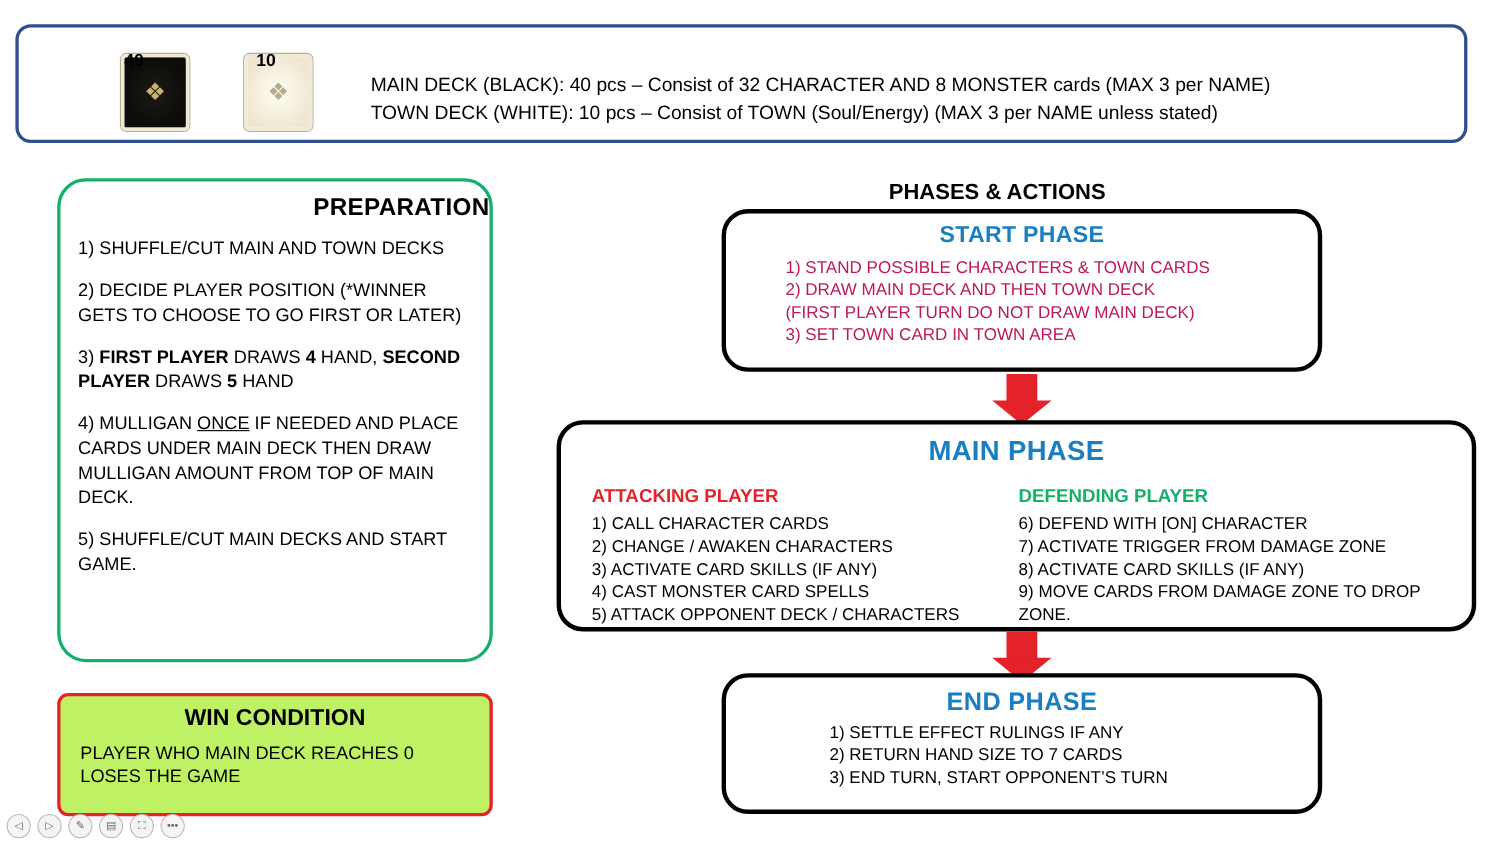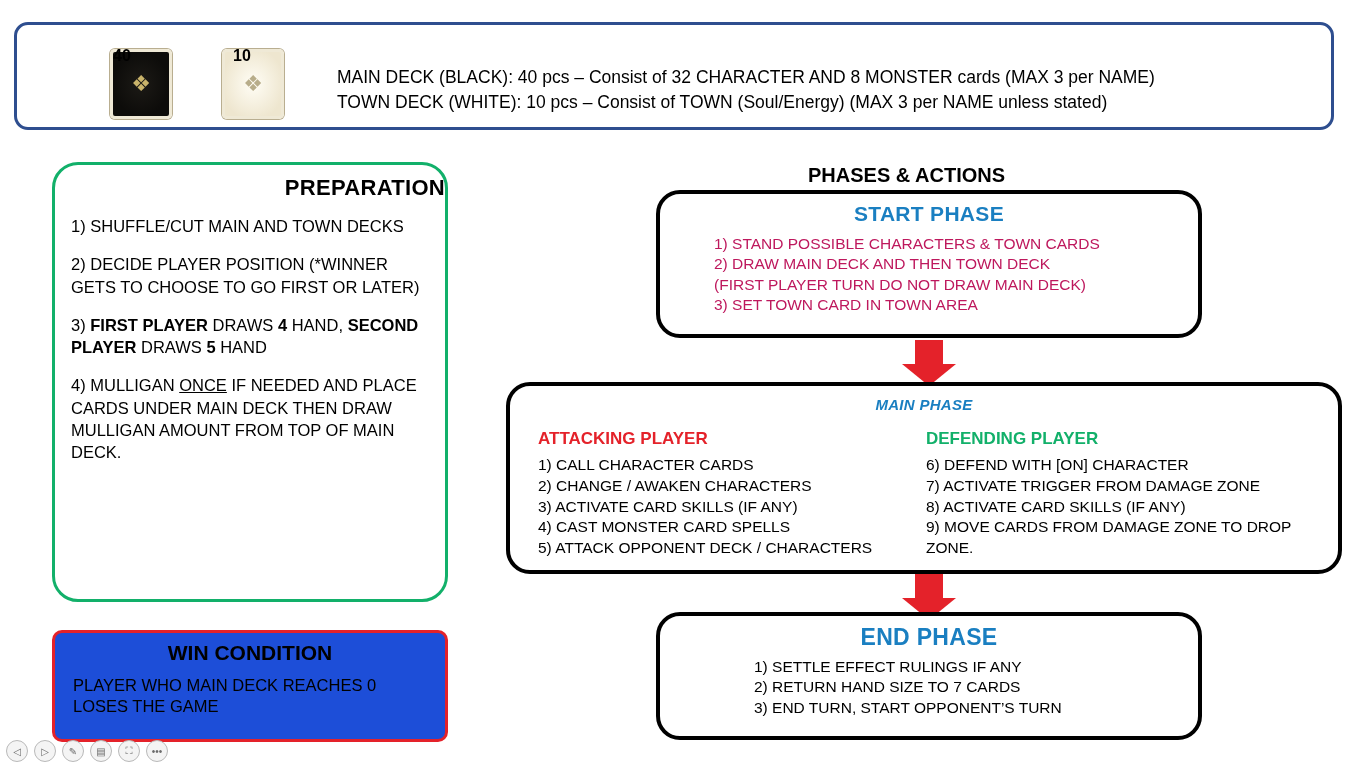--- a/index.html
+++ b/index.html
@@ -134,21 +134,21 @@
   
   #win-box {
     position: absolute;
     left: 52px;
     top: 630px;
     width: 396px;
     height: 112px;
     border: 3px solid #e4222a;
     border-radius: 10px;
     box-sizing: border-box;
-    background: #1d4ed8;
+    background: #bef264;
   }
   #win-title {
     text-align: center;
     font-size: 21px;
     font-weight: bold;
     color: #000;
     margin-top: 8px;
   }
   #win-text {
     margin: 10px 14px 0 18px;
@@ -196,21 +196,21 @@
     color: #be185d;
   }
   #start-phase-list li { list-style: none; }
 
   #main-phase {
     left: 506px;
     top: 382px;
     width: 836px;
     height: 192px;
   }
-  #main-phase .phase-heading { font-size: 15px; margin-top: 10px; font-style: italic; }
+  #main-phase .phase-heading { font-size: 25px; margin-top: 10px; }
   .columns {
     display: flex;
     margin-top: 16px;
     padding: 0 24px 0 28px;
   }
   .col { width: 50%; }
   .col-attack-title {
     font-size: 17px;
     font-weight: bold;
     color: #e4222a;
@@ -325,20 +325,21 @@
   </div>
 </div>
 
 <div id="preparation-box">
   <div id="preparation-title">PREPARATION</div>
   <ul id="preparation-list">
     <li>1) SHUFFLE/CUT MAIN AND TOWN DECKS</li>
     <li>2) DECIDE PLAYER POSITION (*WINNER GETS TO CHOOSE TO GO FIRST OR LATER)</li>
     <li><span>3) </span><b>FIRST PLAYER</b><span> DRAWS </span><b>4</b><span> HAND, </span><b>SECOND PLAYER</b><span> DRAWS </span><b>5</b><span> HAND</span></li>
     <li><span>4) MULLIGAN </span><u>ONCE</u><span> IF NEEDED AND PLACE CARDS UNDER MAIN DECK THEN DRAW MULLIGAN AMOUNT FROM TOP OF MAIN DECK.</span></li>
+    <li>5) SHUFFLE/CUT MAIN DECKS AND START GAME.</li>
   </ul>
 </div>
 
 <div id="win-box">
   <div id="win-title">WIN CONDITION</div>
   <div id="win-text">PLAYER WHO MAIN DECK REACHES 0 LOSES THE GAME</div>
 </div>
 
 <div id="phases-title">PHASES &amp; ACTIONS</div>
 

